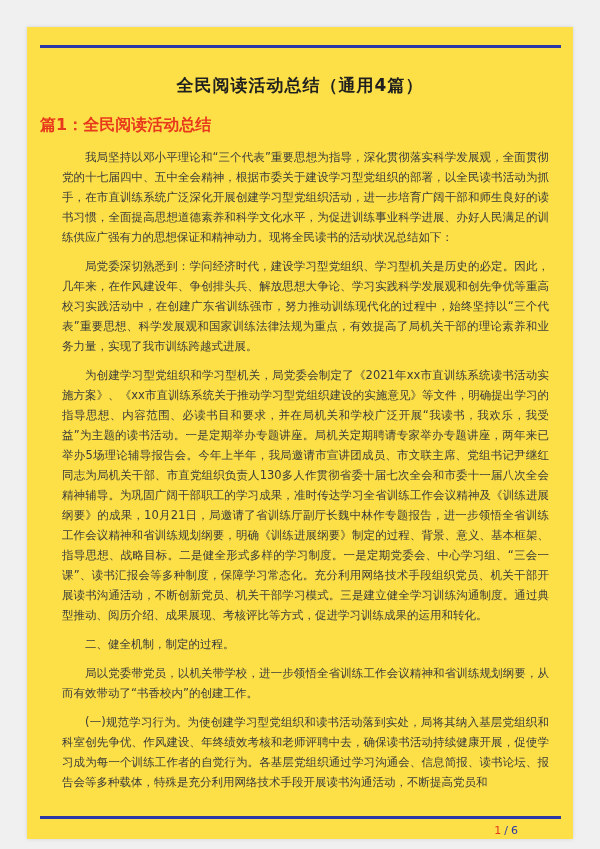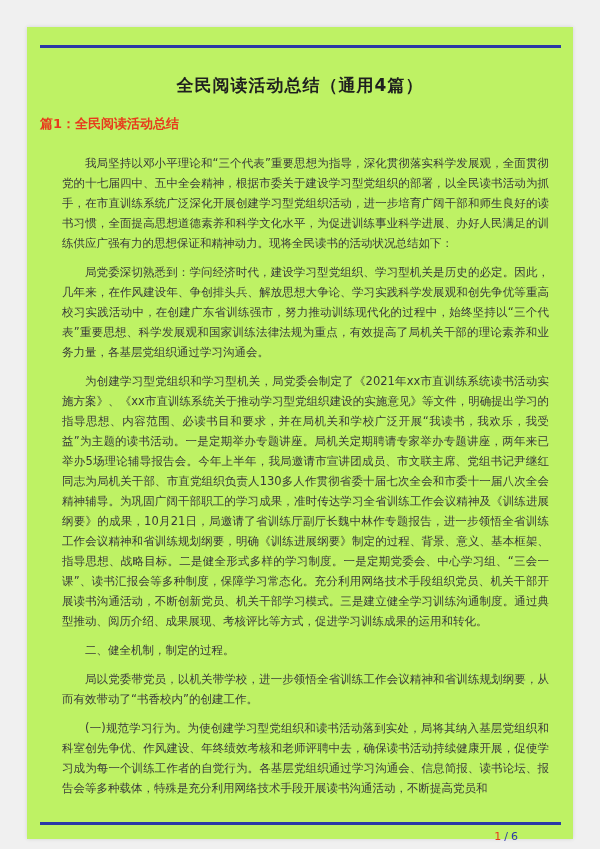--- a/index.html
+++ b/index.html
@@ -11,21 +11,21 @@
     background: #f0f0f0;
     overflow: hidden;
     font-family: "DejaVu Sans", "Liberation Sans", sans-serif;
   }
   .sheet {
     position: absolute;
     left: 27px;
     top: 27px;
     width: 546px;
     height: 812px;
-    background: #bef264;
+    background: #fde047;
     box-shadow: 0 0 4px rgba(0,0,0,0.12);
     display: flex;
     flex-direction: column;
   }
   .rule {
     height: 3px;
     background: #2b38a6;
     flex: none;
   }
   .rule-top { margin: 18px 12px 0 13px; }
@@ -34,42 +34,42 @@
     margin-top: 26px;
     text-align: center;
     font-size: 17px;
     font-weight: bold;
     color: #1f1f1f;
     letter-spacing: 1px;
     flex: none;
   }
   .section-heading {
     margin: 18px 0 0 13px;
-    font-size: 13px;
+    font-size: 16px;
     font-weight: bold;
     color: #e8391c;
     flex: none;
   }
   .body-text {
     flex: 1 1 auto;
     overflow: hidden;
-    margin-top: 20px;
+    margin-top: 11px;
     padding: 0 24px 6px 35px;
     font-size: 11.5px;
     line-height: 20px;
     color: #3a3a3a;
     text-align: justify;
   }
   .body-text .para {
     margin-bottom: 9px;
     text-indent: 2em;
   }
   .footer {
     flex: none;
-    height: 14px;
+    height: 20px;
     text-align: right;
     padding: 5px 55px 0 0;
     font-size: 11px;
   }
   .pg-cur { color: #e8391c; }
   .pg-sep { color: #2b38a6; margin: 0 3px; }
   .pg-total { color: #2b38a6; }
 </style>
 </head>
 <body>
@@ -78,21 +78,21 @@
   <div class="sheet">
 
     <div class="rule rule-top"></div>
 
     <h1 class="doc-title">全民阅读活动总结（通用4篇）</h1>
 
     <h2 class="section-heading">篇1：全民阅读活动总结</h2>
 
     <div class="body-text">
         <p class="para">我局坚持以邓小平理论和“三个代表”重要思想为指导，深化贯彻落实科学发展观，全面贯彻党的十七届四中、五中全会精神，根据市委关于建设学习型党组织的部署，以全民读书活动为抓手，在市直训练系统广泛深化开展创建学习型党组织活动，进一步培育广阔干部和师生良好的读书习惯，全面提高思想道德素养和科学文化水平，为促进训练事业科学进展、办好人民满足的训练供应广强有力的思想保证和精神动力。现将全民读书的活动状况总结如下：</p>
-        <p class="para">局党委深切熟悉到：学问经济时代，建设学习型党组织、学习型机关是历史的必定。因此，几年来，在作风建设年、争创排头兵、解放思想大争论、学习实践科学发展观和创先争优等重高校习实践活动中，在创建广东省训练强市，努力推动训练现代化的过程中，始终坚持以“三个代表”重要思想、科学发展观和国家训练法律法规为重点，有效提高了局机关干部的理论素养和业务力量，各基层党组织通过学习沟通会。</p>
+        <p class="para">局党委深切熟悉到：学问经济时代，建设学习型党组织、学习型机关是历史的必定。因此，几年来，在作风建设年、争创排头兵、解放思想大争论、学习实践科学发展观和创先争优等重高校习实践活动中，在创建广东省训练强市，努力推动训练现代化的过程中，始终坚持以“三个代表”重要思想、科学发展观和国家训练法律法规为重点，有效提高了局机关干部的理论素养和业务力量，实现了我市训练跨越式进展。</p>
         <p class="para">为创建学习型党组织和学习型机关，局党委会制定了《2021年xx市直训练系统读书活动实施方案》、《xx市直训练系统关于推动学习型党组织建设的实施意见》等文件，明确提出学习的指导思想、内容范围、必读书目和要求，并在局机关和学校广泛开展“我读书，我欢乐，我受益”为主题的读书活动。一是定期举办专题讲座。局机关定期聘请专家举办专题讲座，两年来已举办5场理论辅导报告会。今年上半年，我局邀请市宣讲团成员、市文联主席、党组书记尹继红同志为局机关干部、市直党组织负责人130多人作贯彻省委十届七次全会和市委十一届八次全会精神辅导。为巩固广阔干部职工的学习成果，准时传达学习全省训练工作会议精神及《训练进展纲要》的成果，10月21日，局邀请了省训练厅副厅长魏中林作专题报告，进一步领悟全省训练工作会议精神和省训练规划纲要，明确《训练进展纲要》制定的过程、背景、意义、基本框架、指导思想、战略目标。二是健全形式多样的学习制度。一是定期党委会、中心学习组、“三会一课”、读书汇报会等多种制度，保障学习常态化。充分利用网络技术手段组织党员、机关干部开展读书沟通活动，不断创新党员、机关干部学习模式。三是建立健全学习训练沟通制度。通过典型推动、阅历介绍、成果展现、考核评比等方式，促进学习训练成果的运用和转化。</p>
         <p class="para">二、健全机制，制定的过程。</p>
         <p class="para">局以党委带党员，以机关带学校，进一步领悟全省训练工作会议精神和省训练规划纲要，从而有效带动了“书香校内”的创建工作。</p>
         <p class="para">(一)规范学习行为。为使创建学习型党组织和读书活动落到实处，局将其纳入基层党组织和科室创先争优、作风建设、年终绩效考核和老师评聘中去，确保读书活动持续健康开展，促使学习成为每一个训练工作者的自觉行为。各基层党组织通过学习沟通会、信息简报、读书论坛、报告会等多种载体，特殊是充分利用网络技术手段开展读书沟通活动，不断提高党员和</p>
       </div>
 
     <div class="rule rule-bottom"></div>
 
     <div class="footer">
       <span class="pg-cur">1</span><span class="pg-sep">/</span><span class="pg-total">6</span>

